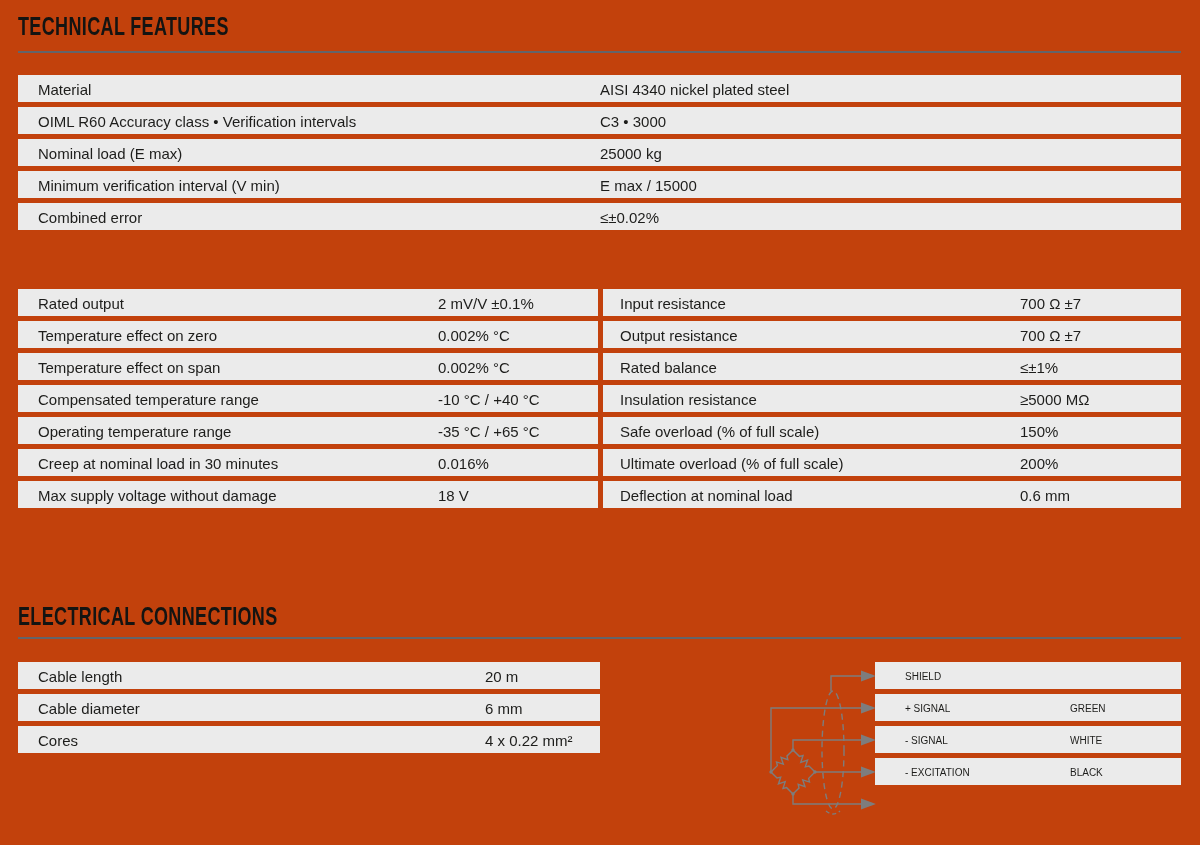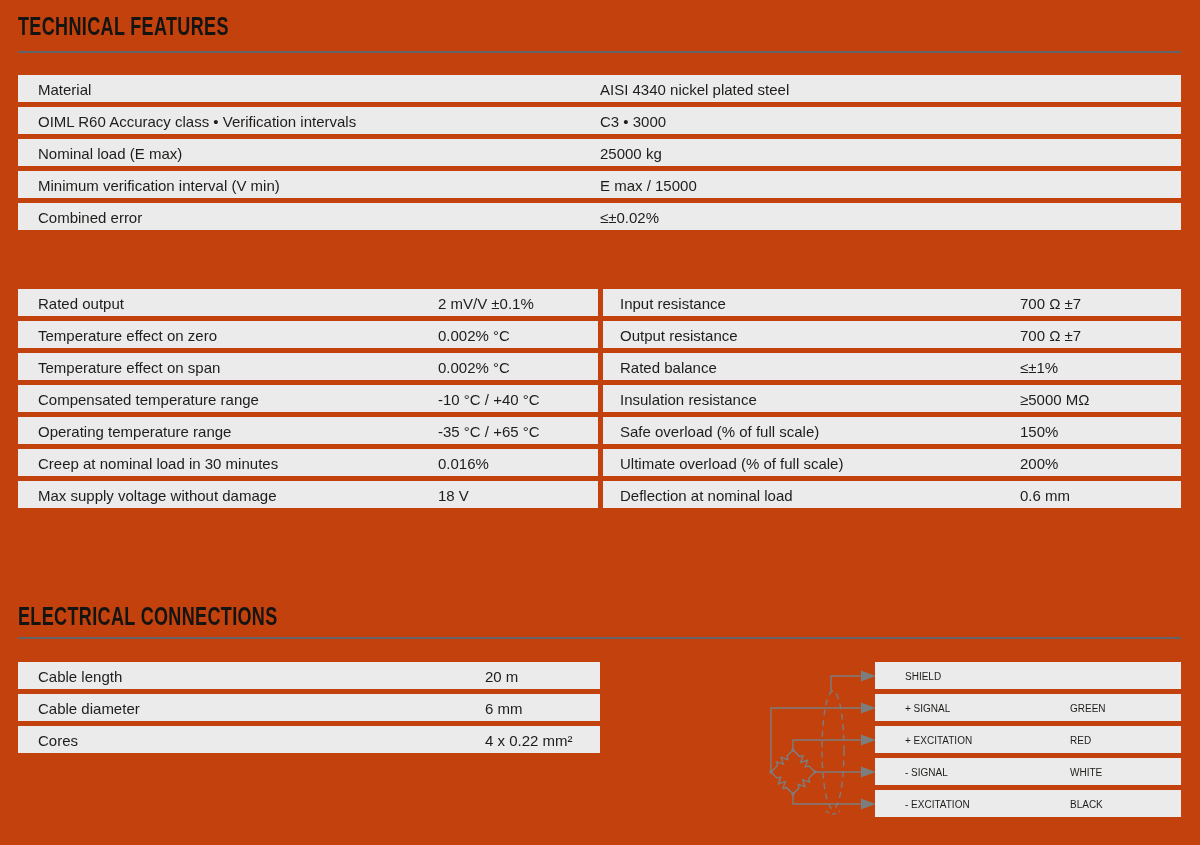--- a/index.html
+++ b/index.html
@@ -180,24 +180,20 @@
   <div class="tbl" id="tbl-conn">
     <div class="row">
       <span class="lbl">SHIELD</span>
       <span class="val"></span>
     </div>
     <div class="row">
       <span class="lbl">+ SIGNAL</span>
       <span class="val">GREEN</span>
     </div>
     <div class="row">
-      <span class="lbl">+ EXCITATION</span>
-      <span class="val">RED</span>
-    </div>
-    <div class="row">
       <span class="lbl">- SIGNAL</span>
       <span class="val">WHITE</span>
     </div>
     <div class="row">
       <span class="lbl">- EXCITATION</span>
       <span class="val">BLACK</span>
     </div>
   </div>
 
 </div>

